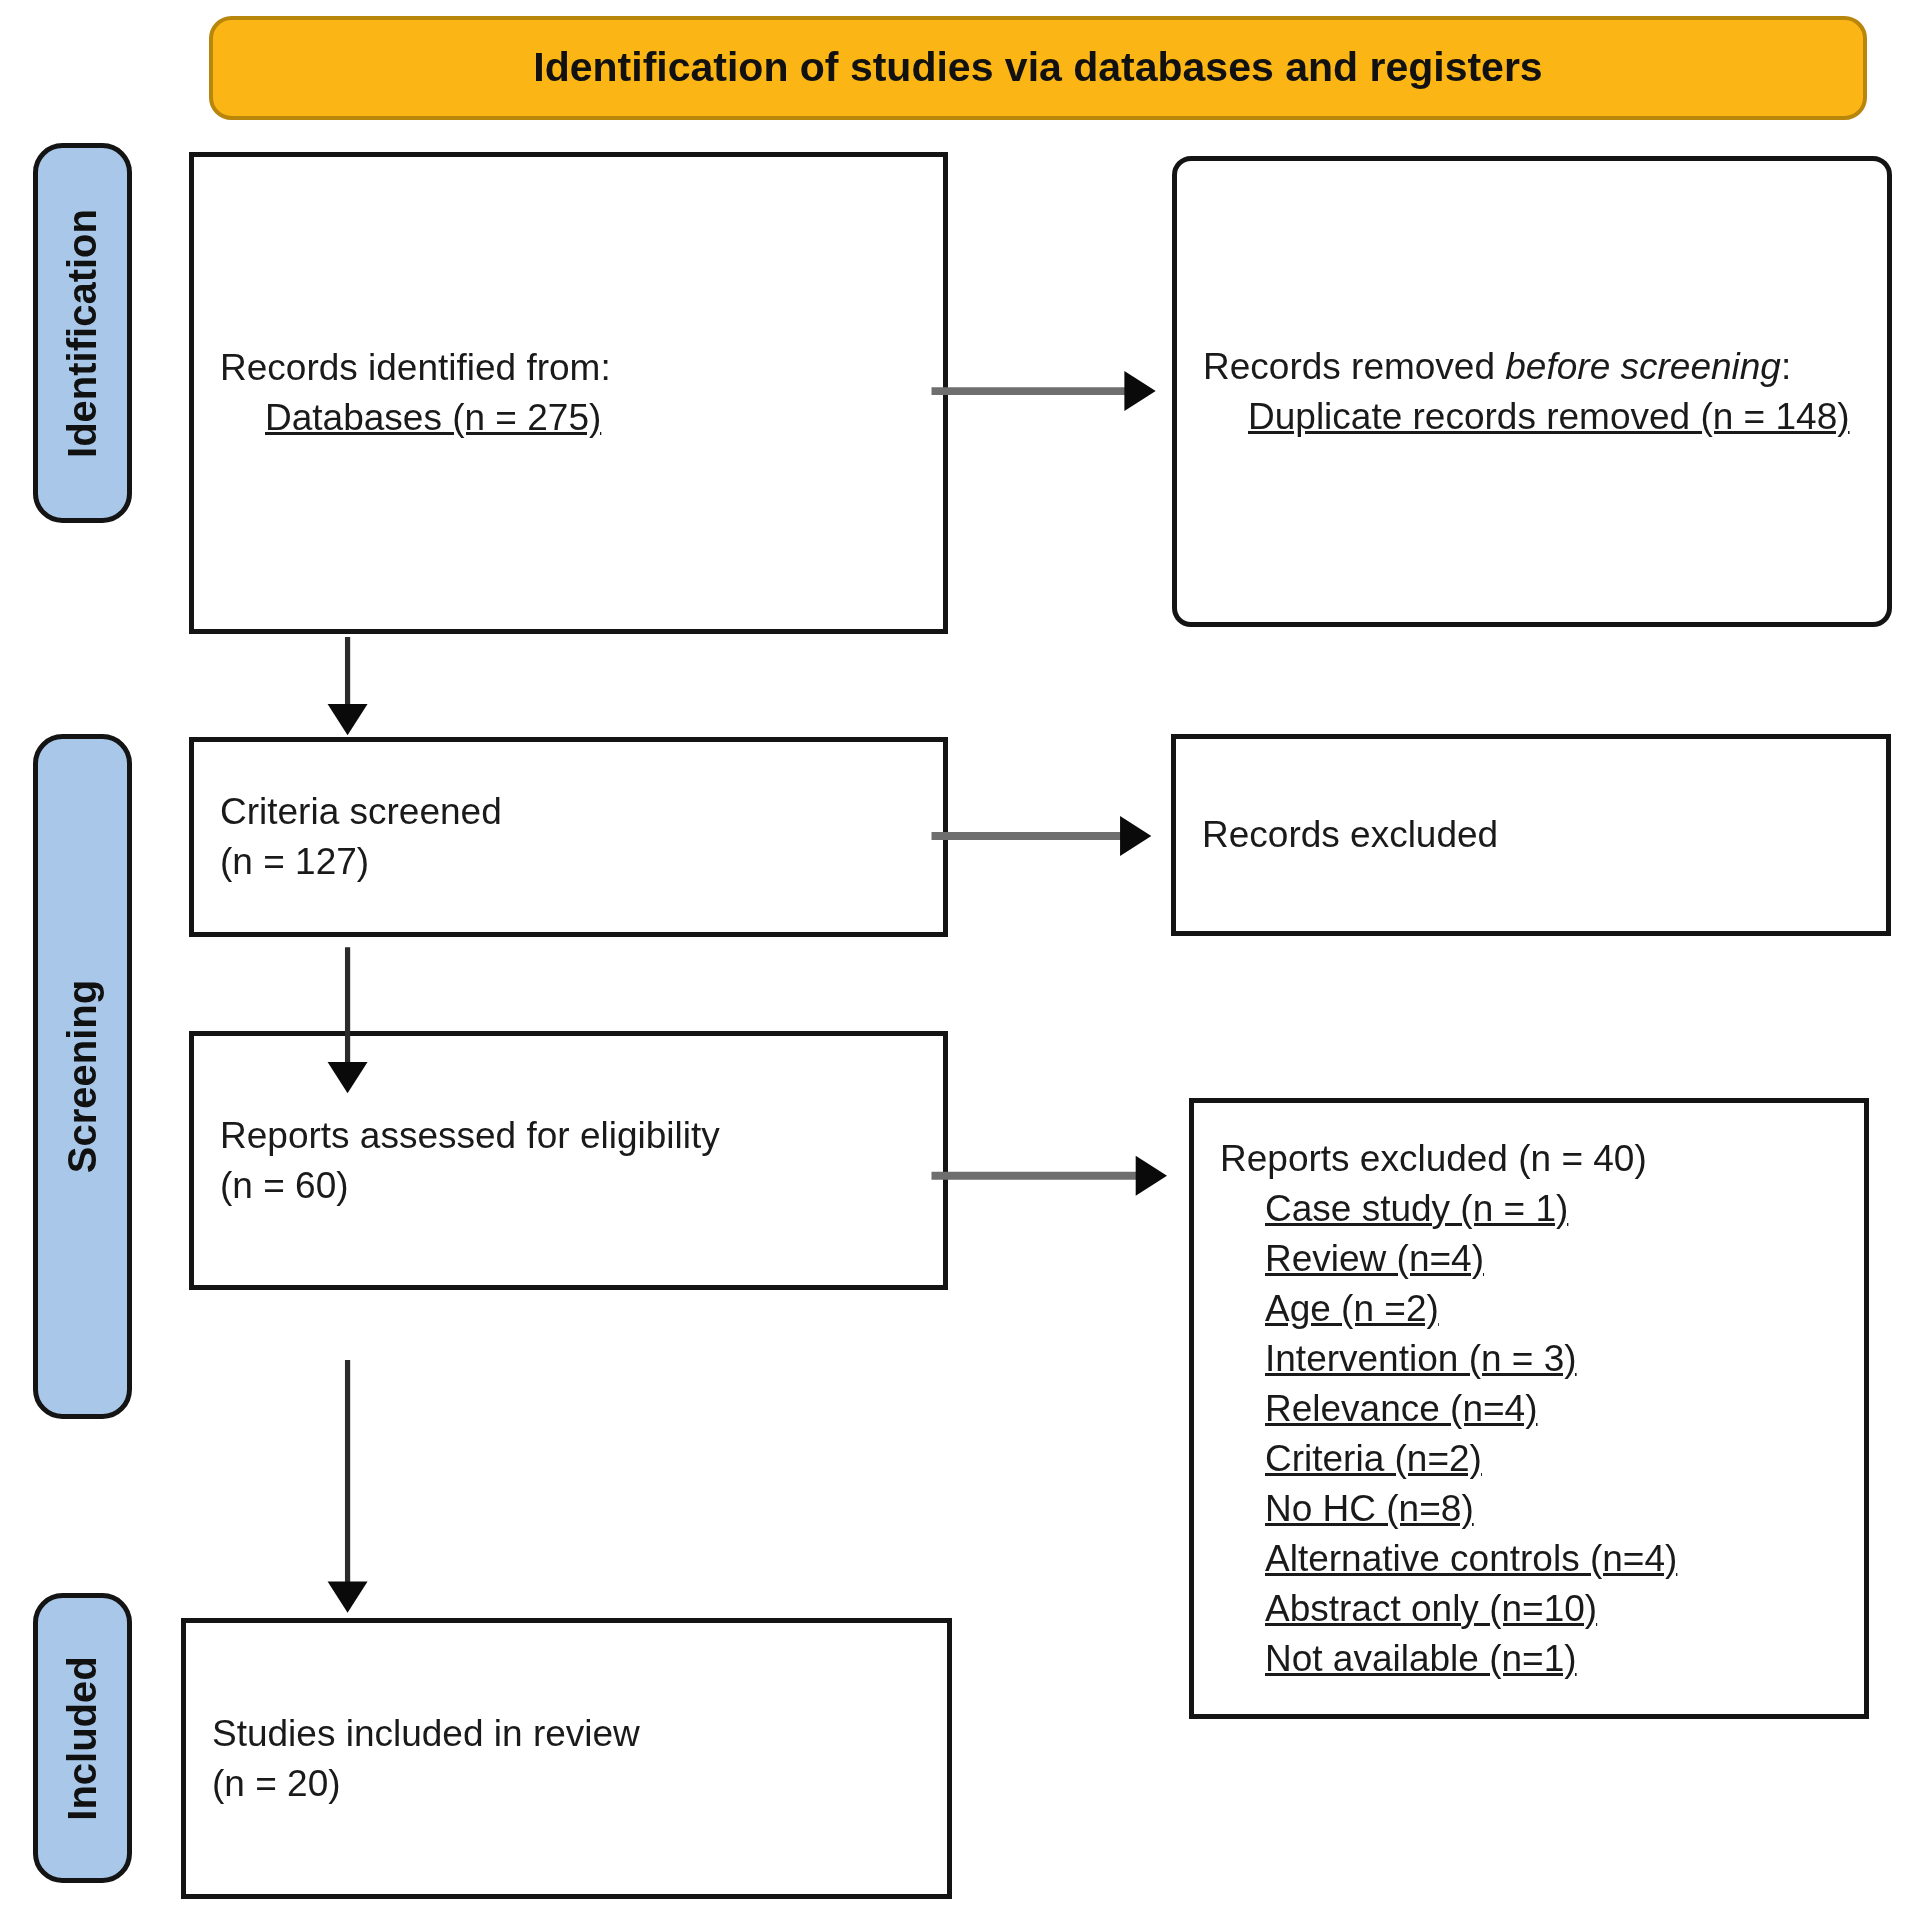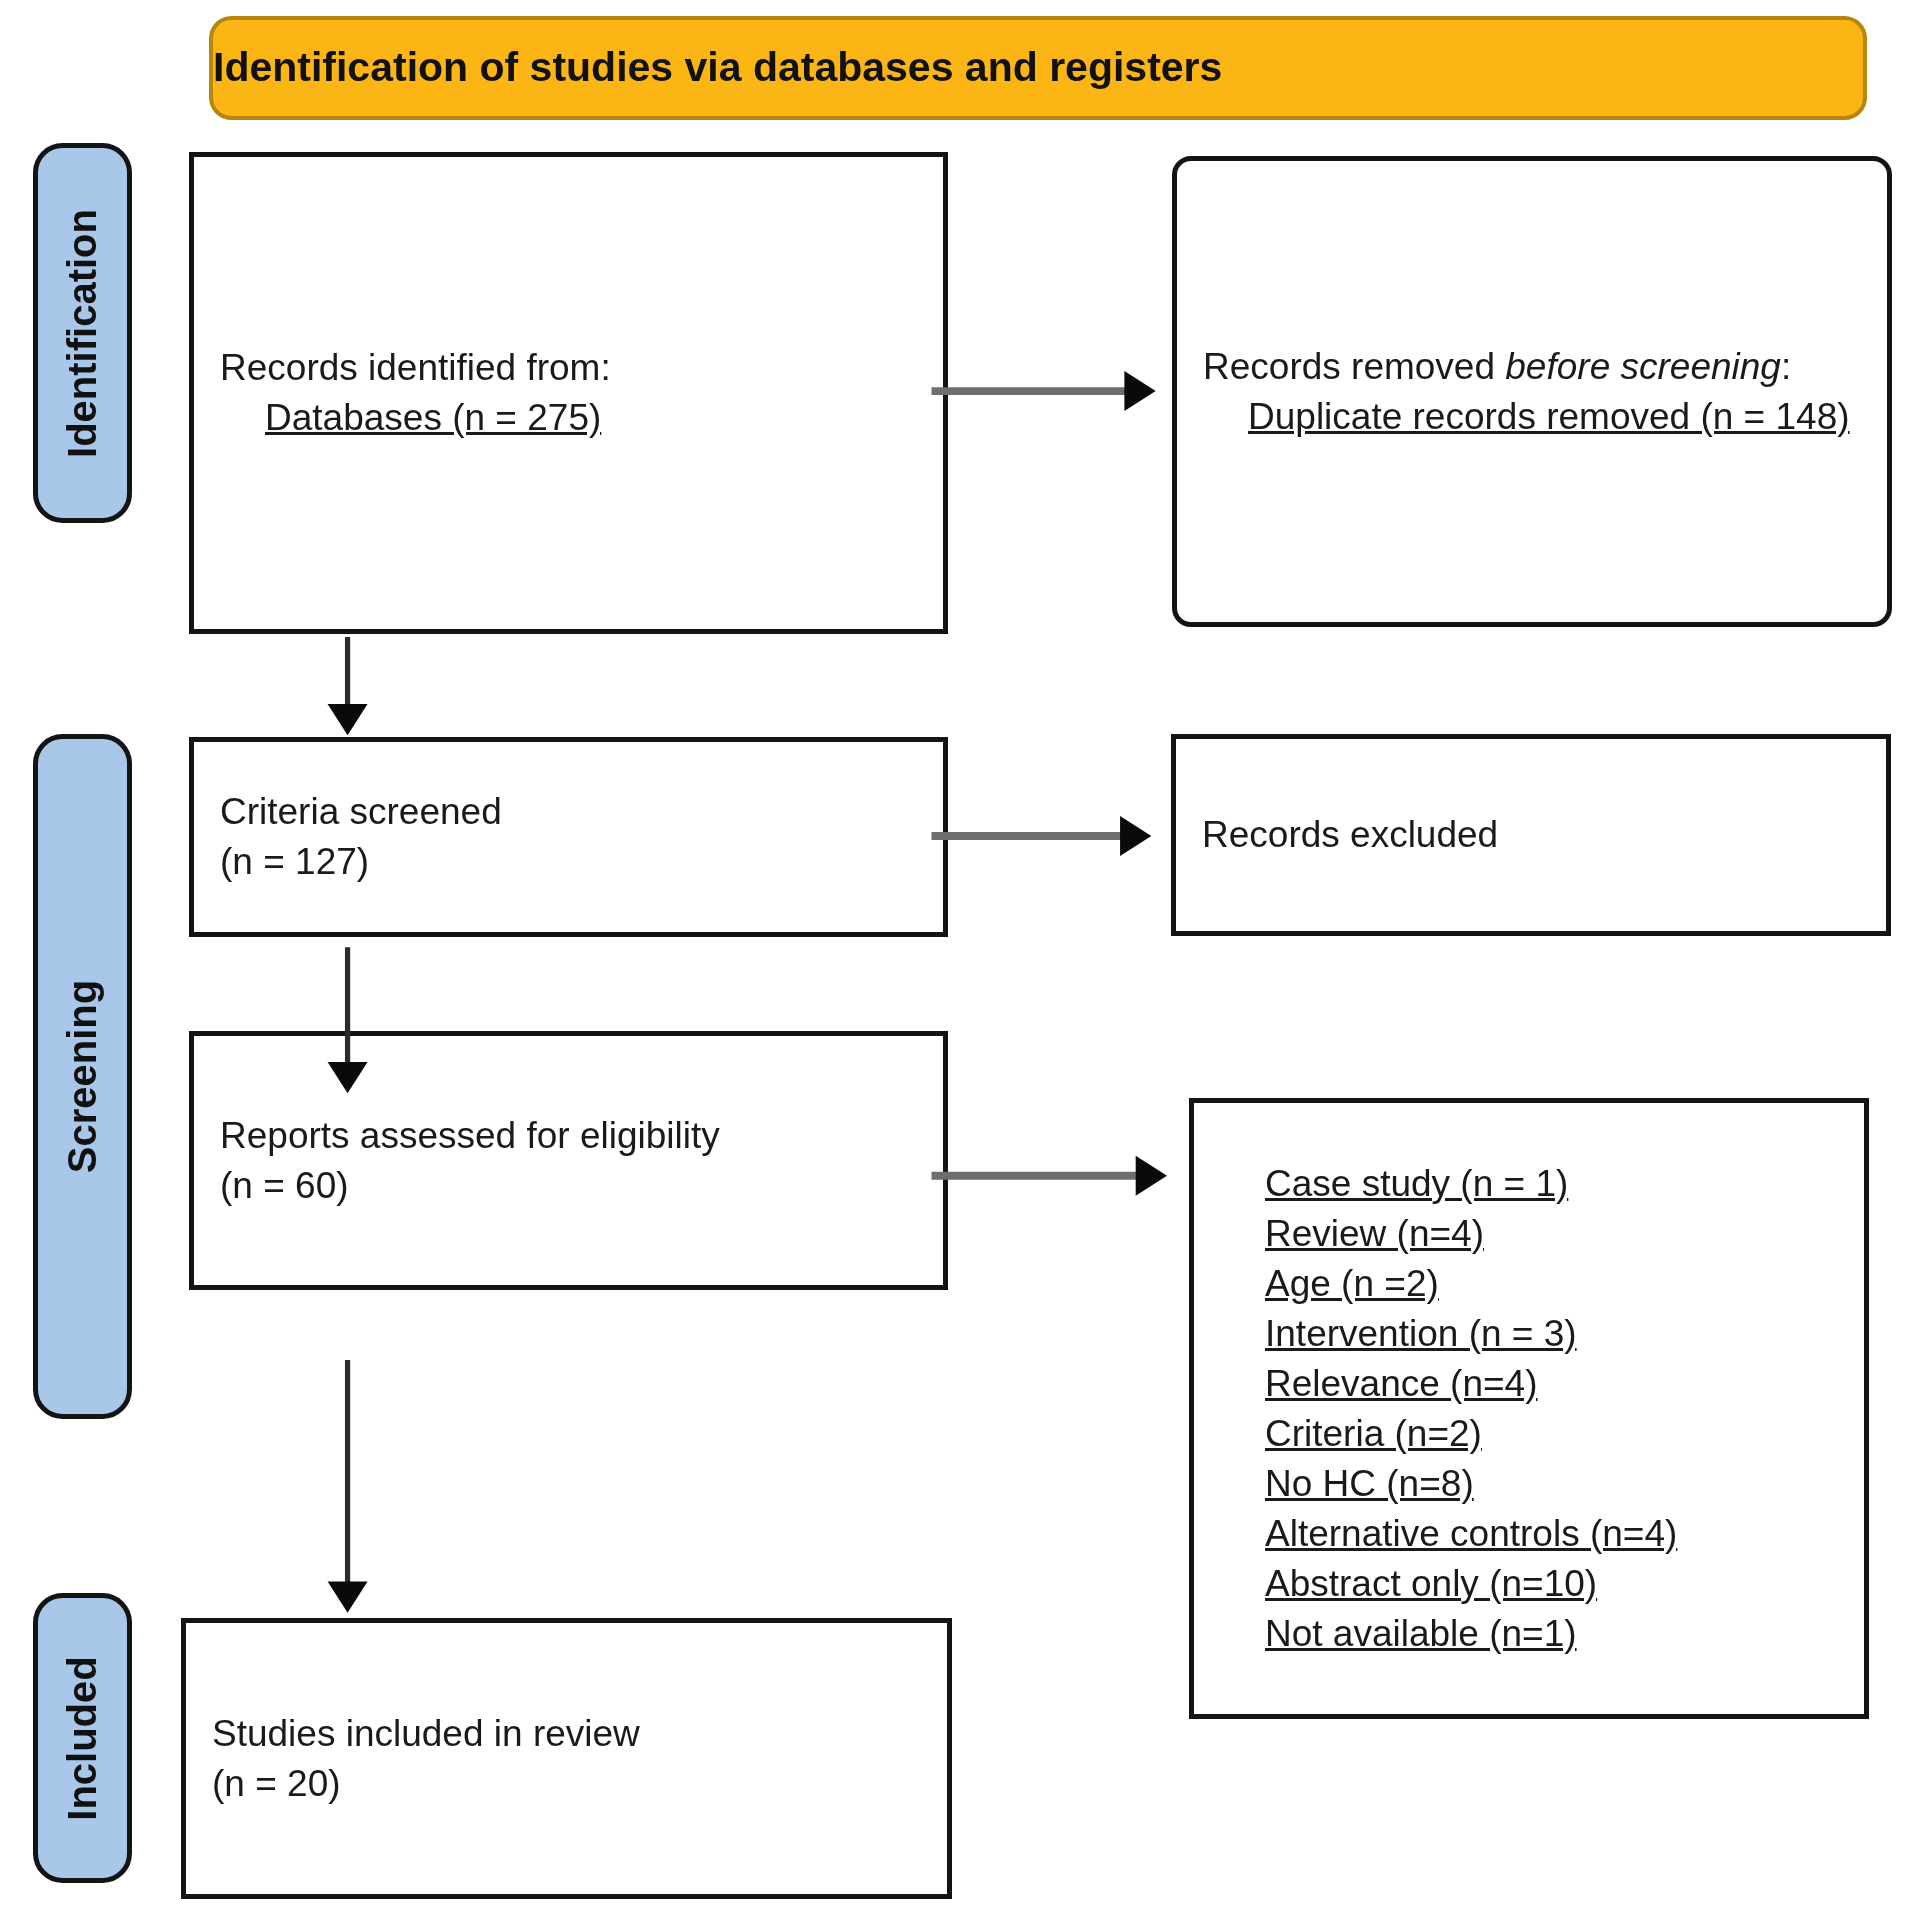--- a/index.html
+++ b/index.html
@@ -20,21 +20,21 @@
     background:#ffffff;
     font-family:"Liberation Sans","DejaVu Sans",sans-serif;
     color:var(--text);
     overflow:hidden;
   }
   .banner{
     position:absolute;left:209px;top:15.6px;width:1658px;height:104px;
     background:var(--banner-fill);
     border:4.3px solid var(--banner-border);
     border-radius:22.6px;
-    display:flex;align-items:center;
+    display:flex;align-items:center;justify-content:center;
     box-sizing:border-box;
   }
   .banner span{
     font-size:41px;font-weight:bold;color:#111;
   }
   .stage-bar{
     position:absolute;left:33px;width:99px;
     background:var(--stage-fill);
     border:5.2px solid var(--stage-border);
     border-radius:29.5px;
@@ -105,20 +105,21 @@
   <div class="fbox box-excluded">
     <div>Records excluded</div>
   </div>
 
   <div class="fbox box-assessed">
     <div>Reports assessed for eligibility</div>
     <div>(n = 60)</div>
   </div>
 
   <div class="fbox box-reports-excluded">
+    <div>Reports excluded (n = 40)</div>
     <div class="sub">Case study (n = 1)</div>
     <div class="sub">Review (n=4)</div>
     <div class="sub">Age (n =2)</div>
     <div class="sub">Intervention (n = 3)</div>
     <div class="sub">Relevance (n=4)</div>
     <div class="sub">Criteria (n=2)</div>
     <div class="sub">No HC (n=8)</div>
     <div class="sub">Alternative controls (n=4)</div>
     <div class="sub">Abstract only (n=10)</div>
     <div class="sub">Not available (n=1)</div>

